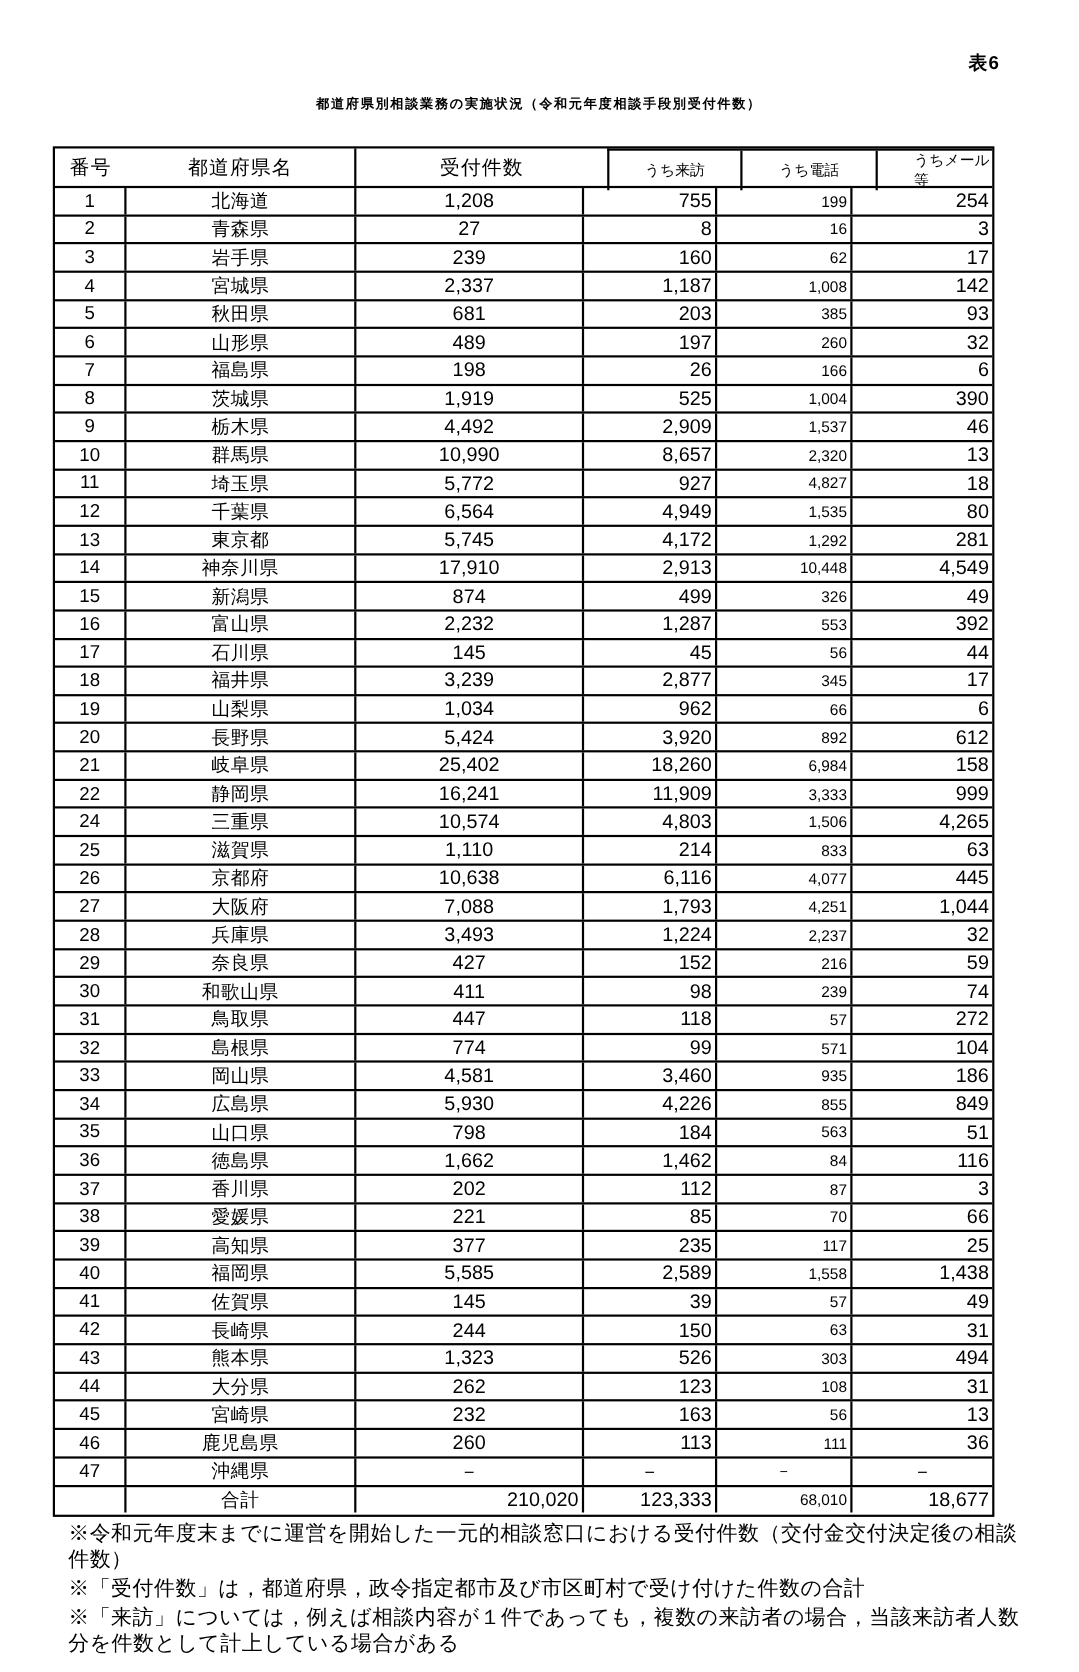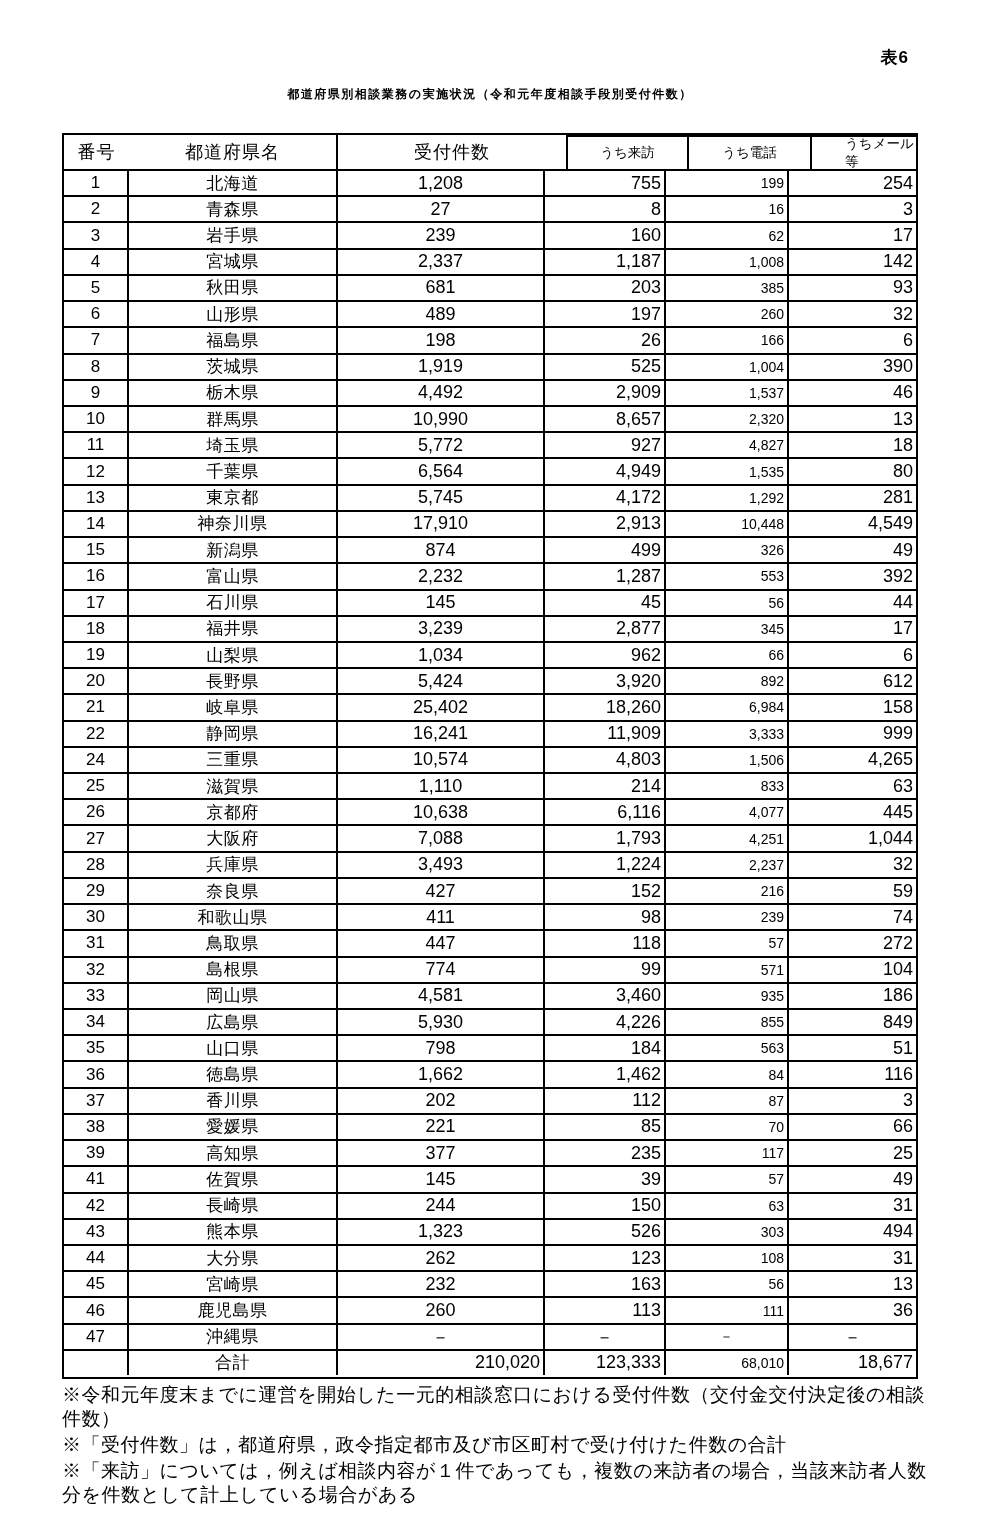--- a/index.html
+++ b/index.html
@@ -11,30 +11,30 @@
   }
   .table-tag {
     position:absolute; top:46px; right:72px;
     font-size:17px; font-weight:600; letter-spacing:1px;
   }
   .title {
     position:absolute; top:86px; left:62px; width:856px;
     text-align:center; font-size:12px; font-weight:bold; letter-spacing:1.5px;
   }
   .dtable {
-    position:absolute; left:62px; top:133px; width:856px; height:1246px;
+    position:absolute; left:48px; top:133px; width:856px; height:1246px;
     border:2px solid #000;
   }
   .thead { display:flex; height:36px; border-bottom:2px solid #000; }
   .th { display:flex; align-items:center; justify-content:center;
         font-size:18px; font-weight:500; letter-spacing:1px; }
   .th-no   { width:65px; }
   .th-name { width:209px; border-right:2px solid #000; }
   .th-total{ width:228px; }
-  .th-sub  { flex:1; display:flex; flex-direction:row; }
+  .th-sub  { flex:1; display:flex; flex-direction:column;align-items:flex-end; }
   .strip   { height:10px; }
   .boxes   { flex:1; display:flex; border-top:2px solid #000; border-left:2px solid #000; }
   .box { display:flex; align-items:center; justify-content:center;
          font-size:13.5px; font-weight:500; }
   .box-visit { width:121px; border-right:2px solid #000; }
   .box-phone { width:123px; border-right:2px solid #000; }
   .box-mail  { flex:1;padding-left:33px; }
   .tbody { display:flex; flex-direction:column; height:1204px; }
   .tr { flex:1; display:flex; border-bottom:2px solid #000; }
   .tr:last-child { border-bottom:none; }
@@ -373,20 +373,28 @@
     </div>
       <div class="tr">
       <div class="td td-no">39</div>
       <div class="td td-name">高知県</div>
       <div class="td td-total">377</div>
       <div class="td td-visit">235</div>
       <div class="td td-phone">117</div>
       <div class="td td-mail">25</div>
     </div>
       <div class="tr">
+      <div class="td td-no">40</div>
+      <div class="td td-name">福岡県</div>
+      <div class="td td-total">5,585</div>
+      <div class="td td-visit">2,589</div>
+      <div class="td td-phone">1,558</div>
+      <div class="td td-mail">1,438</div>
+    </div>
+      <div class="tr">
       <div class="td td-no">41</div>
       <div class="td td-name">佐賀県</div>
       <div class="td td-total">145</div>
       <div class="td td-visit">39</div>
       <div class="td td-phone">57</div>
       <div class="td td-mail">49</div>
     </div>
       <div class="tr">
       <div class="td td-no">42</div>
       <div class="td td-name">長崎県</div>

